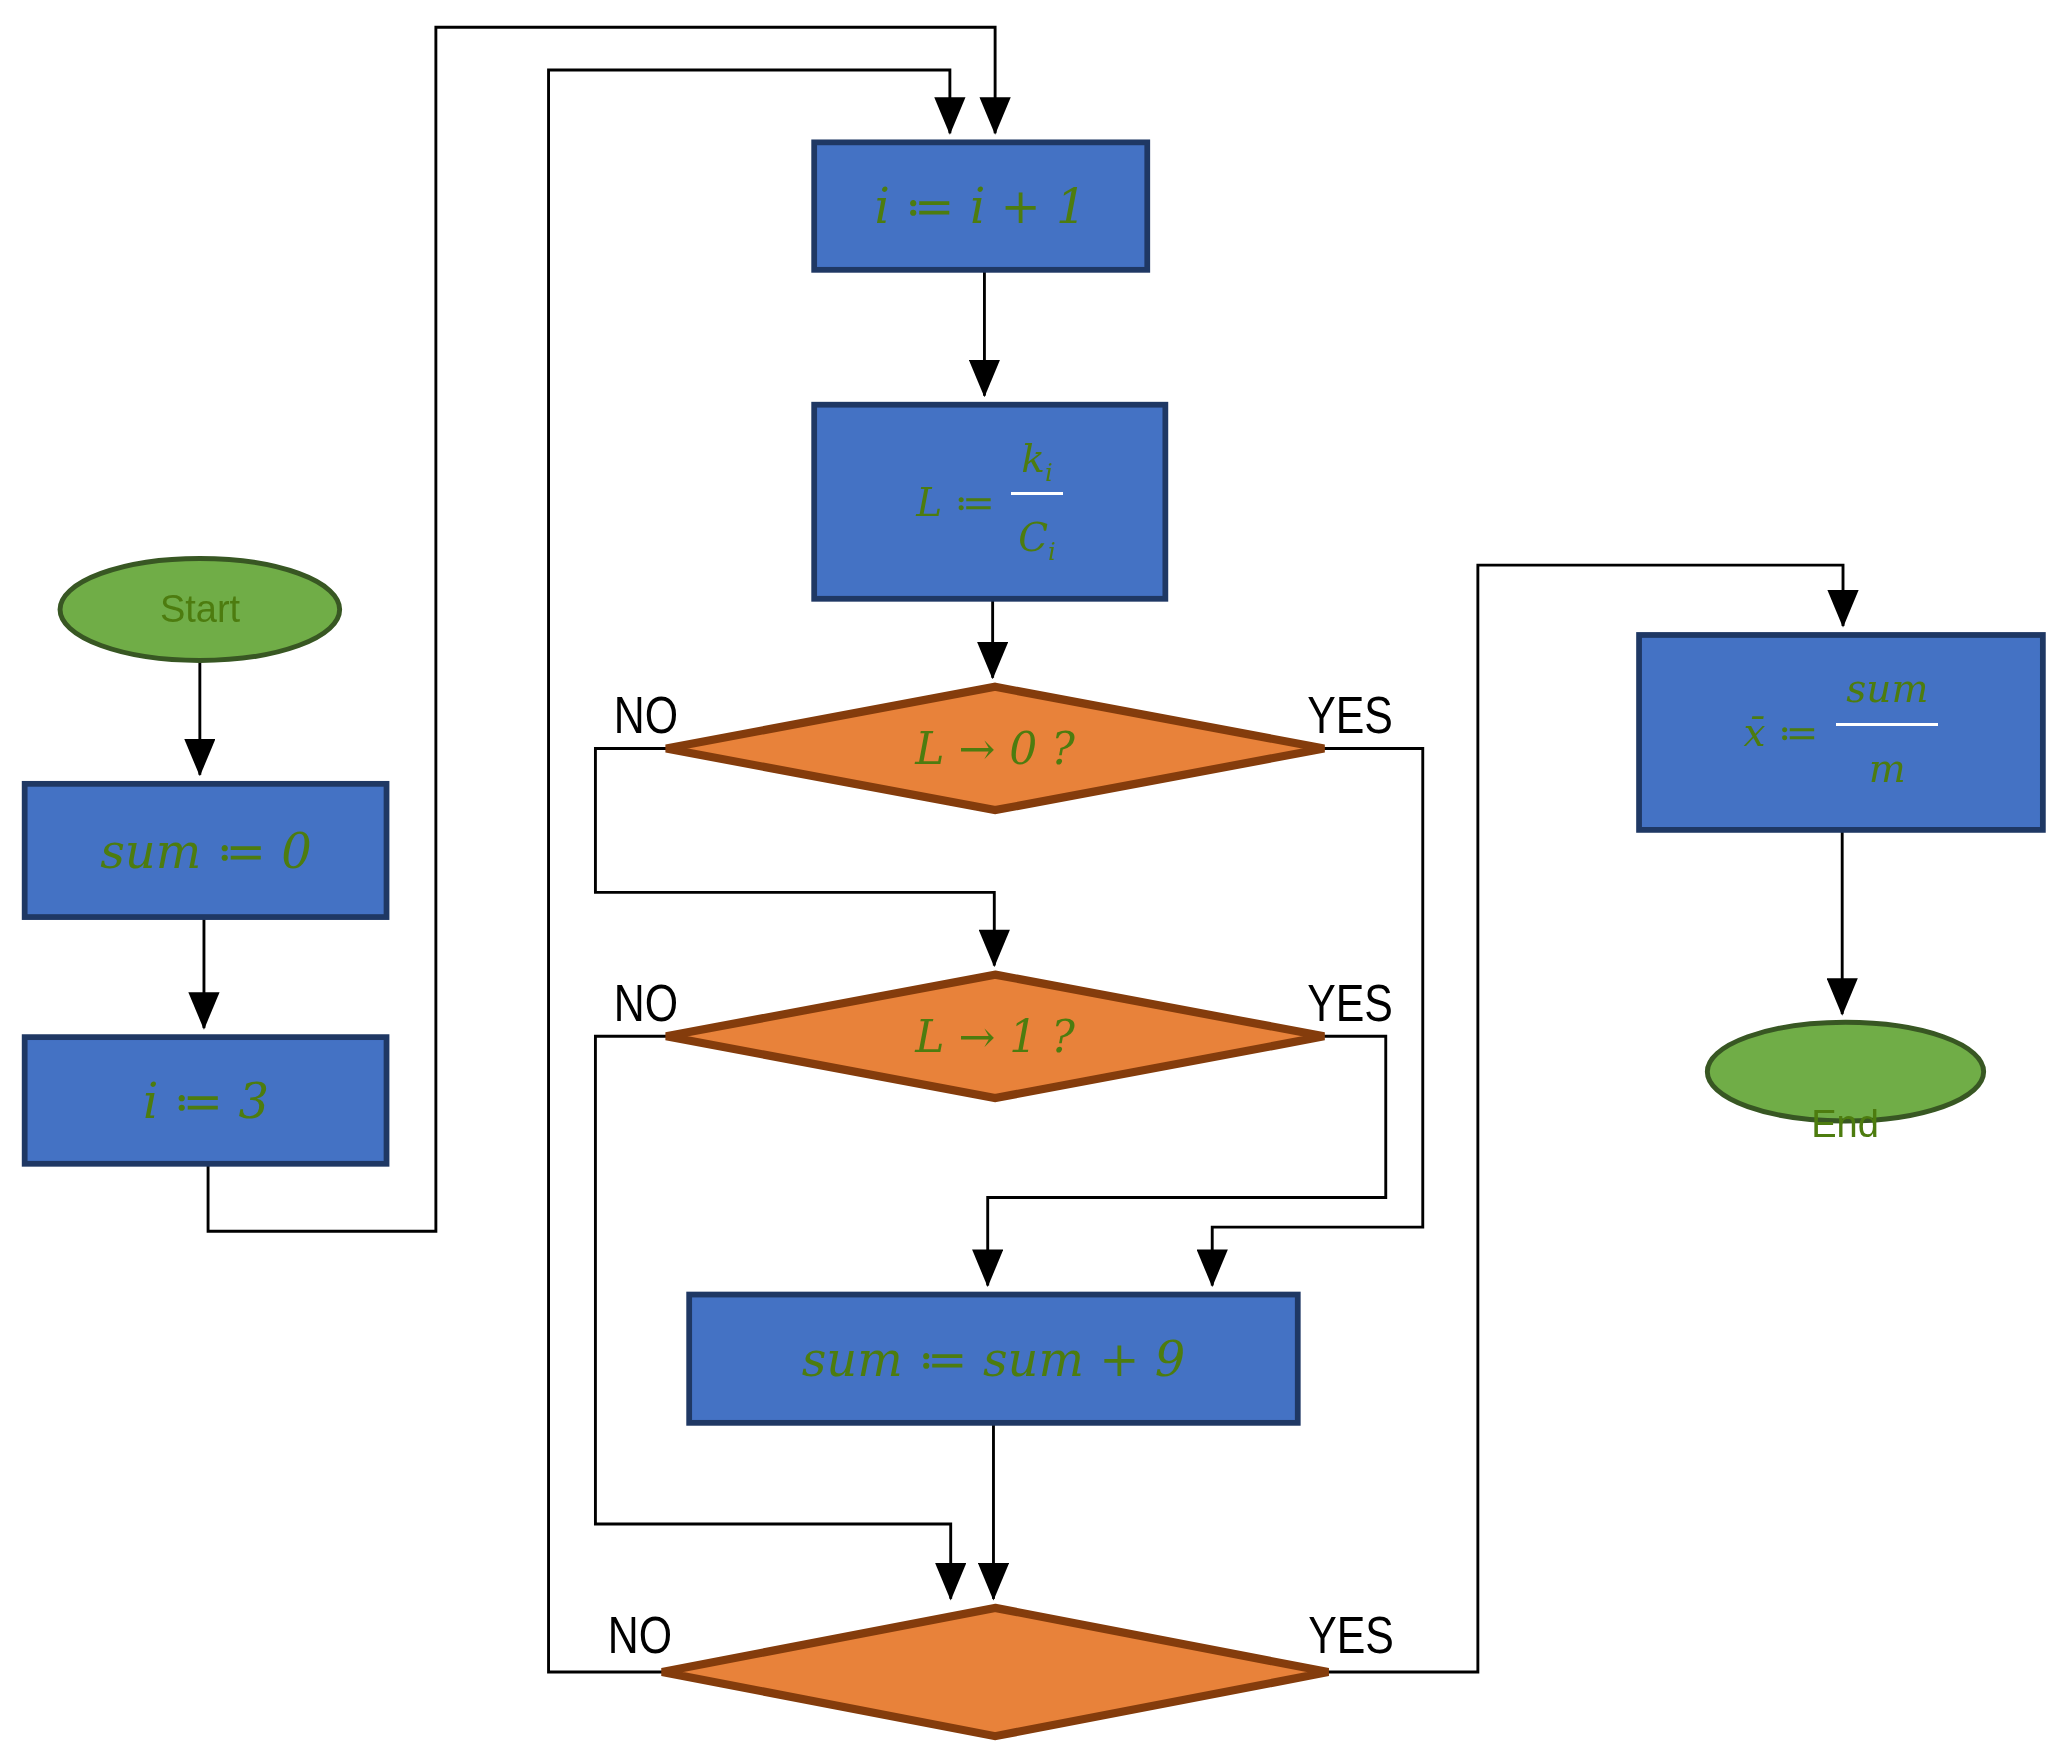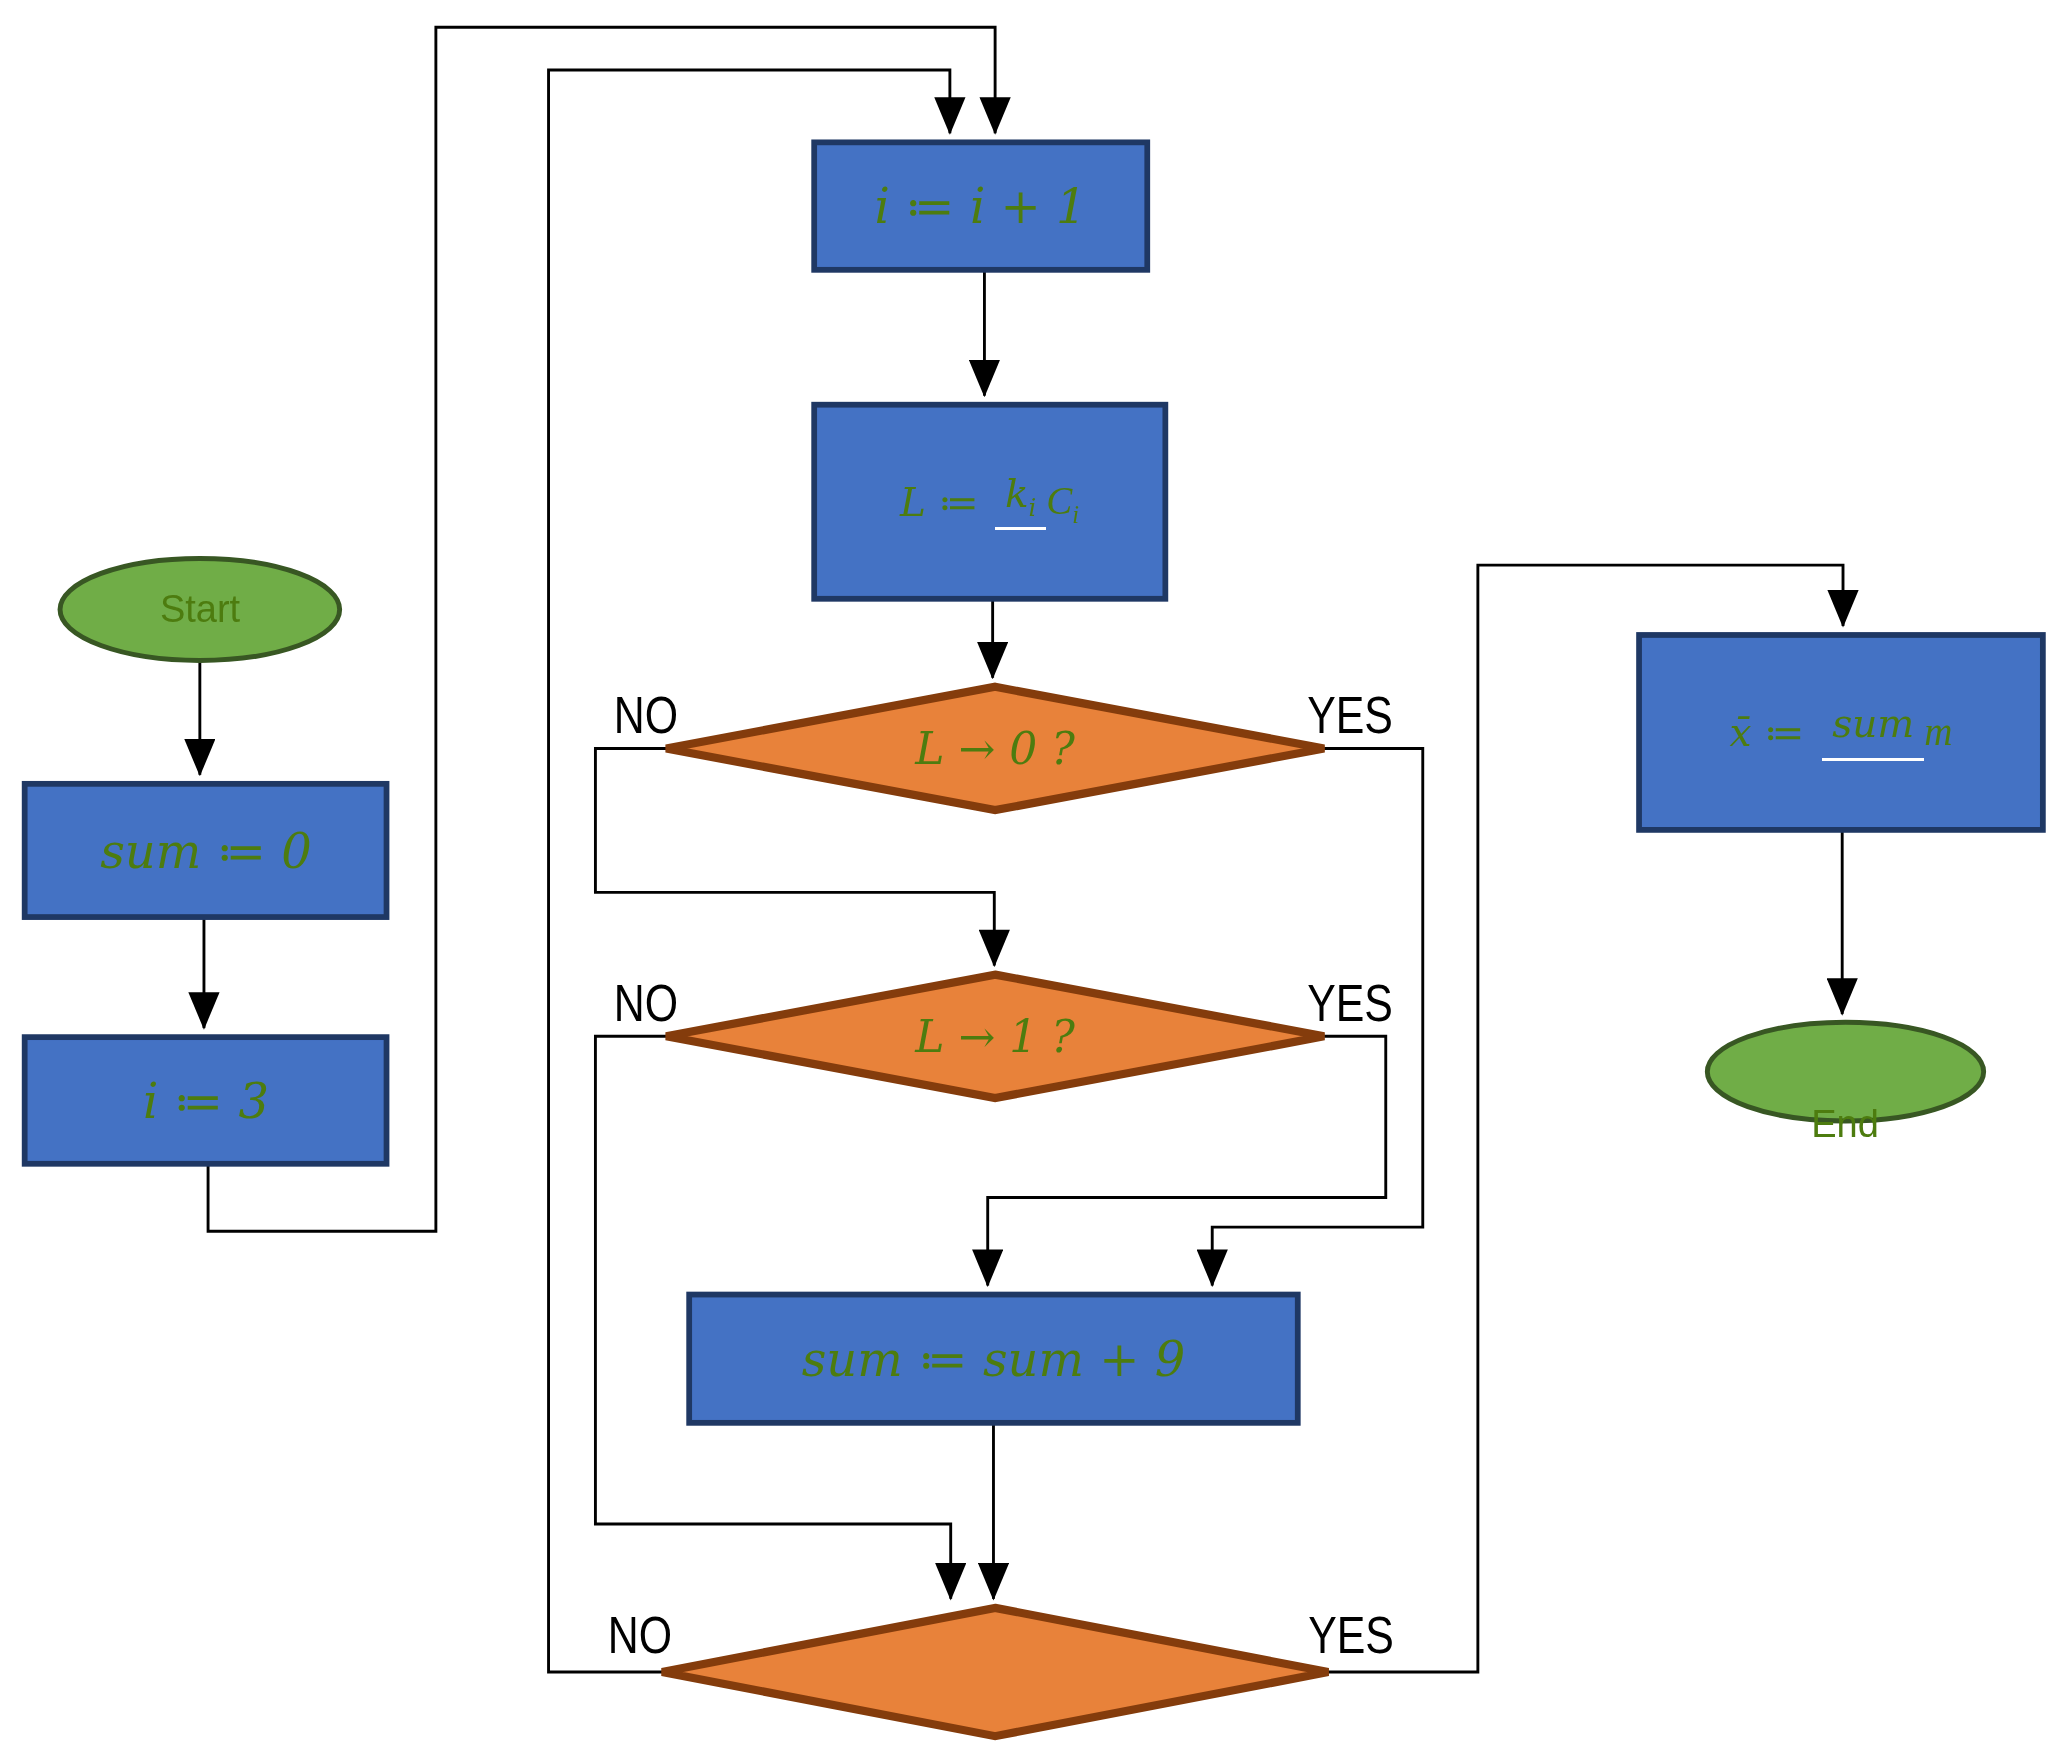--- a/index.html
+++ b/index.html
@@ -9,23 +9,23 @@
     position:absolute;display:flex;align-items:center;justify-content:center;
     color:#4d7c0f;font-family:"DejaVu Serif","Liberation Serif",serif;
     font-style:italic;text-align:center;pointer-events:none;white-space:nowrap;
   }
   .term{font-family:"Liberation Sans",sans-serif;font-style:normal;font-size:38px;}
   .edge-lbl{
     position:absolute;color:#000;font-family:"Liberation Sans",sans-serif;
     font-style:normal;font-size:51px;transform:translate(-50%,-55%) scaleX(0.84);
     white-space:nowrap;pointer-events:none;
   }
-  .frac{display:inline-flex;flex-direction:row;align-items:center;line-height:1.05;}
+  .frac{display:inline-flex;flex-direction:column;align-items:center;line-height:1.05;}
   .frac .num{border-bottom:3.3px solid #fff;padding:0 10px 6.6px 10px;}
-  .frac .den{padding-top:5px;font-family:Liberation Serif, serif;}
+  .frac .den{padding-top:23px;}
   sub{font-size:0.62em;}
 </style>
 </head>
 <body>
 
 <div id="canvas">
 
   <svg id="wires" width="2070" height="1756" viewBox="0 0 2517 2135">
     <defs>
       <marker id="arw" viewBox="0 0 12 10" refX="11.5" refY="5" markerUnits="userSpaceOnUse" markerWidth="46" markerHeight="38" orient="auto">

